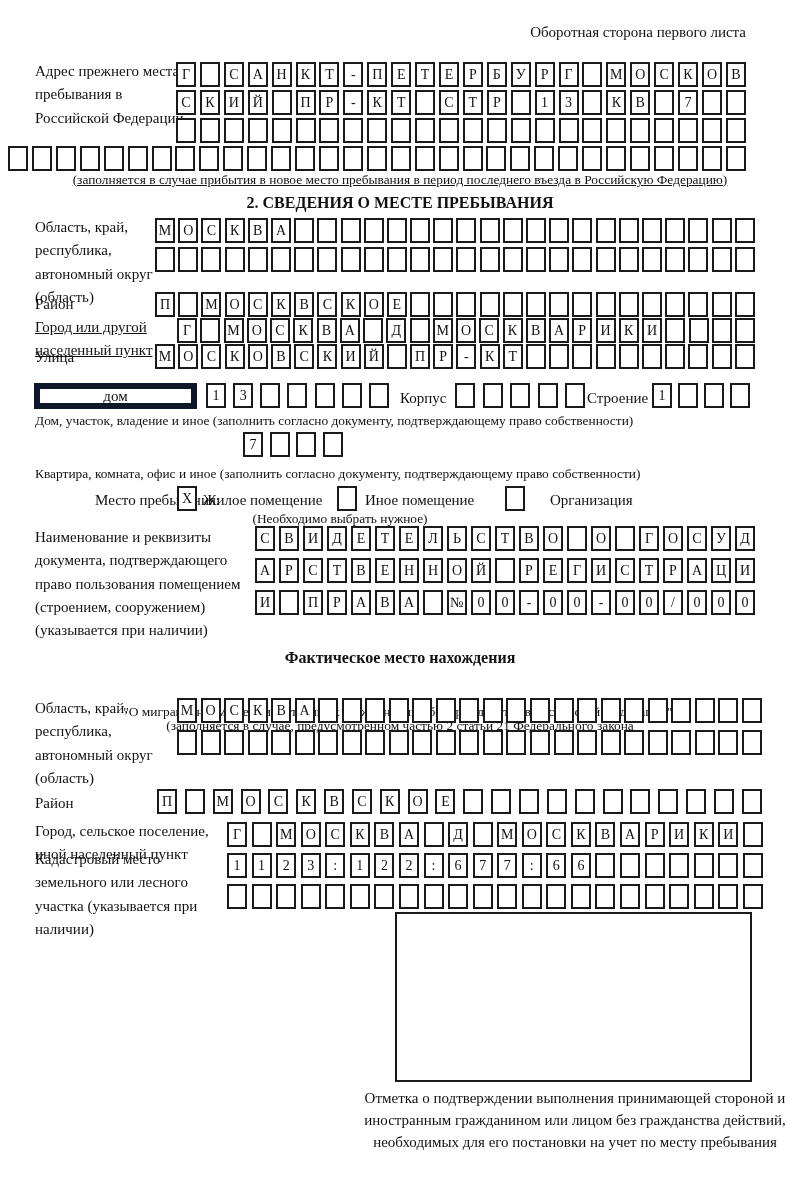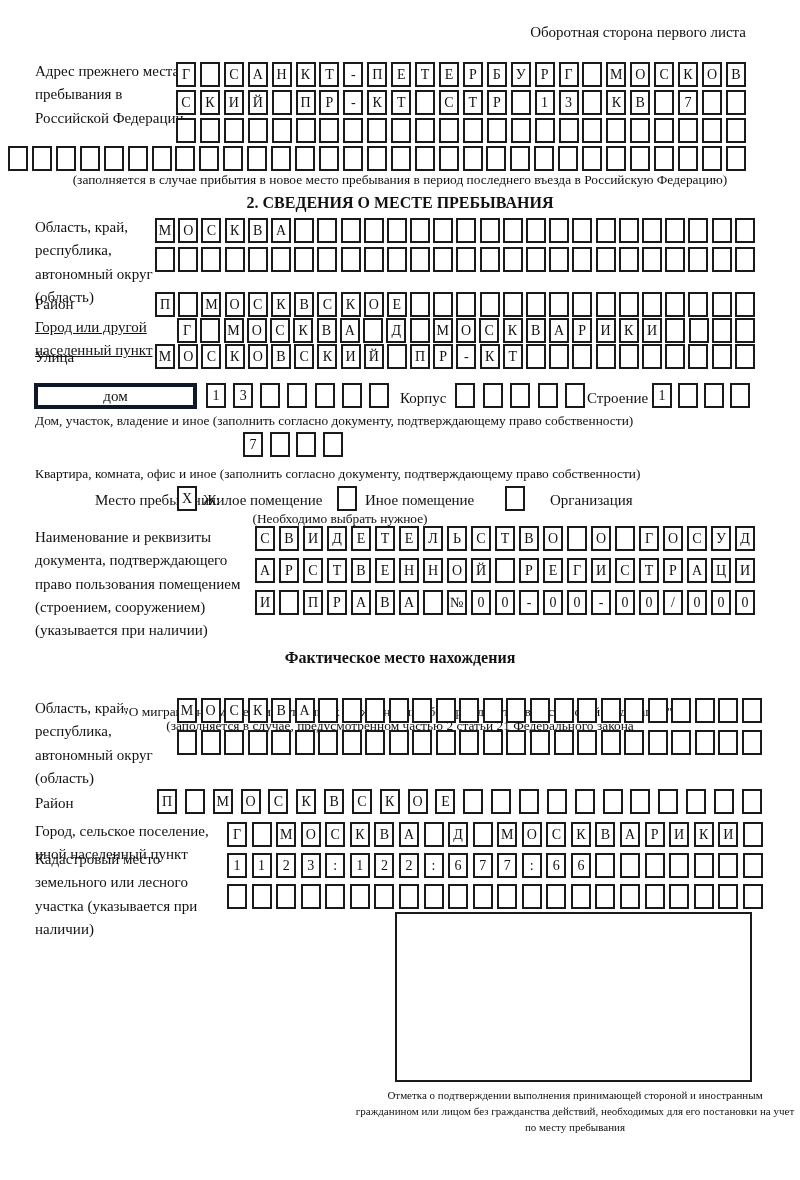--- a/index.html
+++ b/index.html
@@ -11,34 +11,34 @@
   .center { text-align:center; }
   .right { text-align:right; }
   .title { font-weight:bold; font-size:16px; text-align:center; }
   .cellrow { display:flex; justify-content:space-between; }
   .cell {
     width:20px; height:25px; border:2px solid #1a1a1a; background:#fff;
     display:flex; align-items:center; justify-content:center;
     font-size:14px; line-height:1; flex:0 0 auto;
   }
   .labelbox {
-    border:4px solid #0f172a; height:26px;
+    border:6px solid #0f172a; height:26px;
     display:flex; align-items:center; justify-content:center; font-size:15px;
   }
   .inline-abs { position:absolute; top:0; }
   .stamp-box { border:2px solid #1a1a1a; background:#fff; }
 
   
   #header-note      { left:300px; top:24px;  width:446px; }
   #prev-label       { left:35px;  top:60px;  width:150px; }
   #prev-row1        { left:176px; top:62px;  width:570px; }
   #prev-row2        { left:176px; top:90px;  width:570px; }
   #prev-row3        { left:176px; top:118px; width:570px; }
   #prev-row4        { left:8px;   top:146px; width:738px; }
-  #prev-note        { left:0;     top:172px; width:800px; }
+  #prev-note        { left:0;     top:172px; width:800px;text-decoration:underline; }
   #s2-title         { left:0;     top:194px; width:800px; }
   #s2-region-label  { left:35px;  top:216px; width:124px; }
   #s2-region-row1   { left:155px; top:218px; width:600px; }
   #s2-region-row2   { left:155px; top:247px; width:600px; }
   #s2-district-label{ left:35px;  top:293px; width:120px; }
   #s2-district-row  { left:155px; top:292px; width:600px; }
   #s2-city-label    { left:35px;  top:316px; width:152px;text-decoration:underline; }
   #s2-city-row      { left:177px; top:318px; width:578px; }
   #s2-street-label  { left:35px;  top:346px; width:120px; }
   #s2-street-row    { left:155px; top:344px; width:600px; }
@@ -74,21 +74,21 @@
   #act-region-row1  { left:177px; top:698px; width:585px; }
   #act-region-row2  { left:177px; top:730px; width:585px; }
   #act-district-label{ left:35px; top:792px; width:120px; }
   #act-district-row { left:157px; top:789px; width:605px; }
   #act-city-label   { left:35px;  top:820px; width:200px; }
   #act-city-row     { left:227px; top:822px; width:536px; }
   #act-cad-label    { left:35px;  top:848px; width:192px; }
   #act-cad-row1     { left:227px; top:853px; width:536px; }
   #act-cad-row2     { left:227px; top:884px; width:536px; }
   #stamp-area       { left:395px; top:912px; width:357px; height:170px; }
-  #stamp-note       { left:355px; top:1088px; width:440px; font-size:11px; line-height:1.45; }
+  #stamp-note       { left:355px; top:1088px; width:440px; font-size:15px; line-height:1.45; }
 </style>
 </head>
 <body>
 
 <div class="abs right" id="header-note">Оборотная сторона первого листа</div>
 
 <div class="abs lbl" id="prev-label">Адрес прежнего места пребывания в Российской Федерации</div>
 <div class="abs cellrow" id="prev-row1">
     <span class="cell">Г</span>
     <span class="cell"></span>

